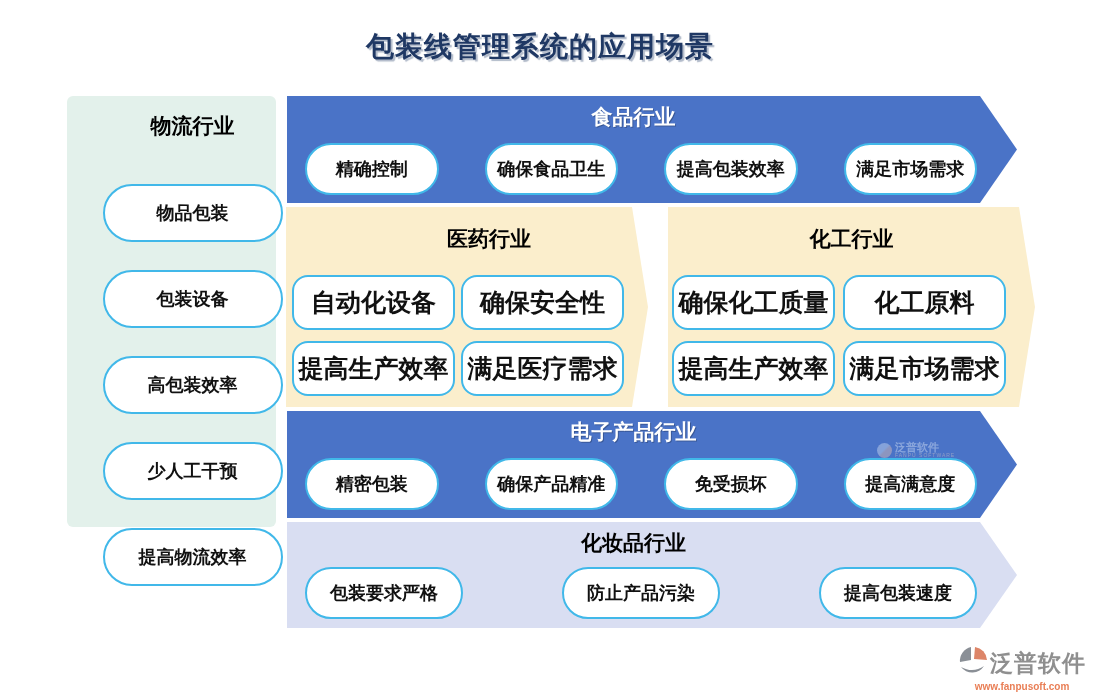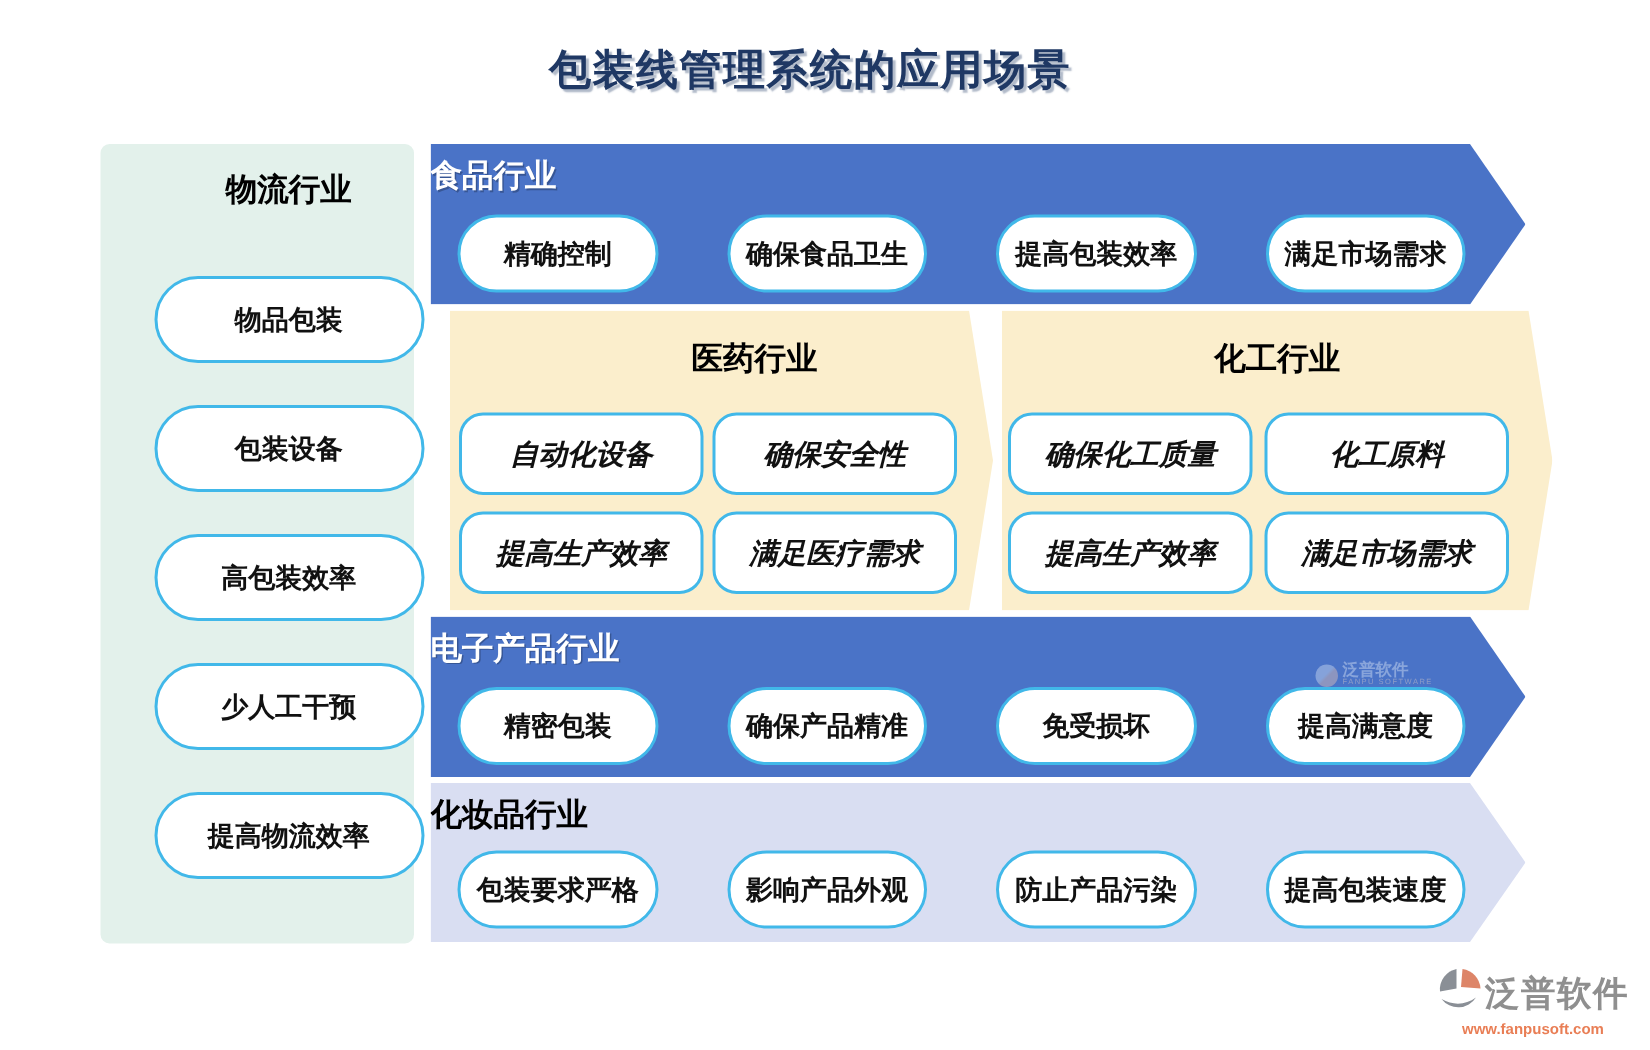--- a/index.html
+++ b/index.html
@@ -10,21 +10,21 @@
     overflow: hidden;
   }
   .page-title {
     position: absolute; top: 28px; left: 0; width: 1080px;
     text-align: center; font-size: 28px; font-weight: 800; color: #1F3864;
     text-shadow: 2px 2px 1px rgba(31,56,100,0.35);
     letter-spacing: 1px;
   }
   
   .sidebar {
-    position: absolute; left: 67px; top: 96px; width: 209px; height: 533px;
+    position: absolute; left: 67px; top: 96px; width: 209px; height: 431px;
     background: #E3F1EB; border-radius: 6px;
     display: flex; flex-direction: column; align-items: center; padding-left: 42px;
   }
   .sidebar-title {
     margin-top: 16px; font-size: 21px; font-weight: 800; color: #000;
   }
   .sidebar-pills { margin-top: 44px; display: flex; flex-direction: column; gap: 28px; }
   .pill {
     background: #fff; border: 2px solid #41B8E9;
     display: flex; align-items: center; justify-content: center;
@@ -32,48 +32,48 @@
   }
   .side-pill { width: 180px; height: 58px; border-radius: 29px; font-size: 18px; }
   
   .banner {
     position: absolute; left: 287px; width: 730px; height: 107px;
     clip-path: polygon(0 0, calc(100% - 37px) 0, 100% 50%, calc(100% - 37px) 100%, 0 100%);
   }
   .banner-blue { background: #4A73C7; }
   .banner-lavender { background: #D9DEF2; }
   .banner-title {
-    margin-top: 7px; width: 693px; 
+    margin-top: 7px; width: 693px; text-align: center;
     font-size: 21px; font-weight: 800;
   }
   .banner-title.white { color: #fff; text-shadow: 1px 1px 0 rgba(0,0,0,0.25); }
   .banner-title.black { color: #000; }
   .banner-pills {
     position: absolute; left: 18px; right: 40px; top: 47px;
     display: flex; justify-content: space-between; gap: 46px;
   }
   .row-pill { width: 158px; height: 52px; border-radius: 26px; font-size: 18px; }
   
   .section {
     position: absolute; top: 207px; height: 200px; background: #FBEECC;
     clip-path: polygon(0 0, calc(100% - 16px) 0, 100% 50%, calc(100% - 16px) 100%, 0 100%);
   }
-  .section-pharma { left: 300px; width: 362px; padding-left: 44px; }
+  .section-pharma { left: 286px; width: 362px; padding-left: 44px; }
   .section-chemical { left: 668px; width: 367px; }
   .section-title {
     margin-top: 18px; text-align: center; font-size: 21px; font-weight: 800; color: #000;
   }
   .quad {
     position: absolute; top: 68px;
     display: grid; grid-template-columns: 163px 163px; grid-auto-rows: 55px;
     column-gap: 6px; row-gap: 11px;
   }
   .section-pharma .quad { left: 6px; }
   .section-chemical .quad { left: 4px; column-gap: 8px; }
-  .quad-pill { border-radius: 16px; font-size: 19px; font-style: italic; }
+  .quad-pill { border-radius: 16px; font-size: 25px; }
   
   .watermark {
     position: absolute; left: 590px; top: 31px; display: flex; gap: 3px;
     opacity: 0.4; align-items: center; pointer-events: none;
   }
   .wm-circle {
     width: 15px; height: 15px; border-radius: 50%;
     background: linear-gradient(135deg, #dfe9f7 45%, #f3c9b4 55%);
   }
   .wm-texts { display: flex; flex-direction: column; line-height: 1; }
@@ -150,21 +150,20 @@
       <div class="pill row-pill">确保产品精准</div>
       <div class="pill row-pill">免受损坏</div>
       <div class="pill row-pill">提高满意度</div>
     </div>
   </div>
 
   <div class="banner banner-lavender" style="top:522px; height:106px;">
     <div class="banner-title black">化妆品行业</div>
     <div class="banner-pills" style="top:45px;">
       <div class="pill row-pill">包装要求严格</div>
-      <div class="pill row-pill">影响产品外观</div>
       <div class="pill row-pill">防止产品污染</div>
       <div class="pill row-pill">提高包装速度</div>
     </div>
   </div>
 
   <div class="footer">
     <div class="footer-top">
       <span>
         <svg width="30" height="30" viewBox="0 0 30 30">
           <path d="M13 1 A14 14 0 0 0 2 16 L13 14 Z" fill="#8A8F96"></path>

